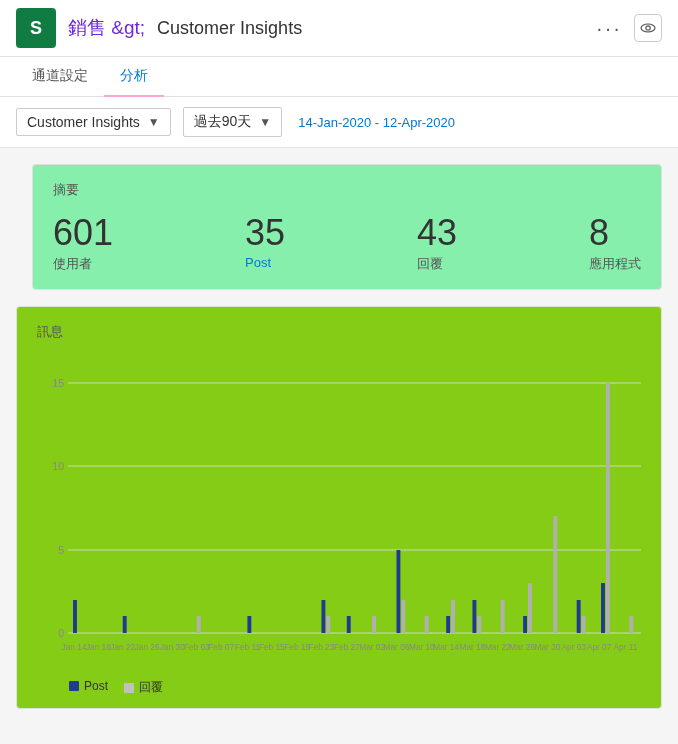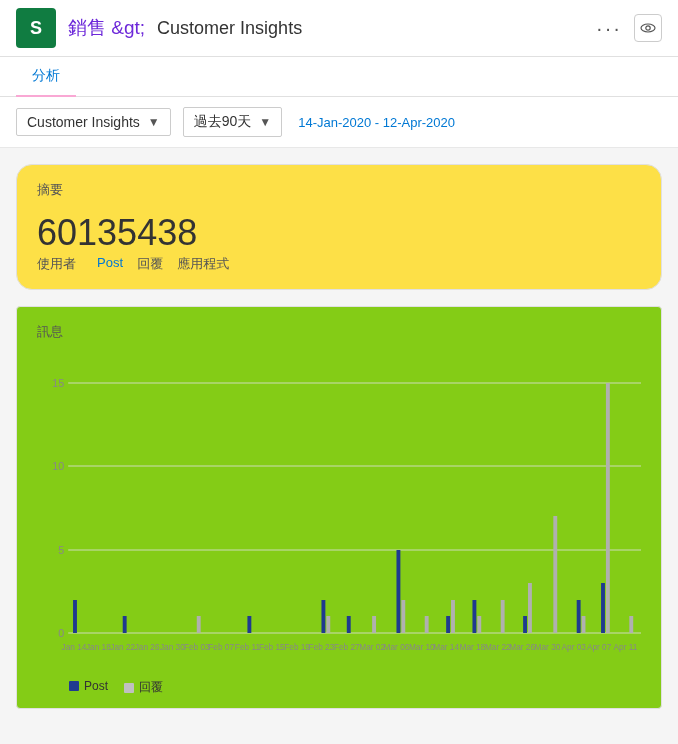--- a/index.html
+++ b/index.html
@@ -120,34 +120,35 @@
     }
 
     
     .main {
       padding: 16px;
       background: #f5f5f5;
     }
 
     
     .card {
-      background: #fde047;
+      background: #86efac;
       border: 1px solid #e0e0e0;
-      border-radius: 16px;
+      border-radius: 4px;
       padding: 16px 20px;
       margin-bottom: 16px;
+      margin-left: 16px;
     }
     .card-title {
       font-size: 13px;
       color: #555;
       margin-bottom: 16px;
     }
     .summary-row {
       display: flex;
-      justify-content: flex-start;
+      justify-content: space-between;
     }
     .summary-item {
       display: flex;
       flex-direction: column;
       gap: 4px;
     }
     .summary-value {
       font-size: 36px;
       font-weight: 300;
       color: #333;
@@ -214,20 +215,21 @@
     <div class="eye-icon">
       <svg width="16" height="16" viewBox="0 0 16 16" fill="none">
         <ellipse cx="8" cy="8" rx="7" ry="4" stroke="#555" stroke-width="1.2"></ellipse>
         <circle cx="8" cy="8" r="2.2" stroke="#555" stroke-width="1.2"></circle>
       </svg>
     </div>
   </div>
 </div>
 
 <div class="tabs">
+  <div class="tab">通道設定</div>
   <div class="tab active">分析</div>
 </div>
 
 <div class="filters">
   <div class="dropdown">
     <span>Customer Insights</span>
     <span class="chevron">▼</span>
   </div>
   <div class="dropdown">
     <span>過去90天</span>

